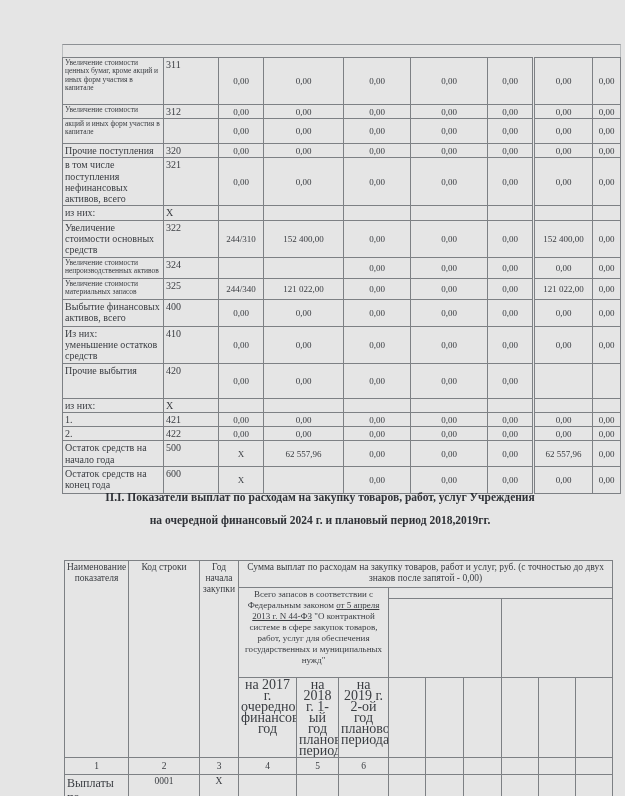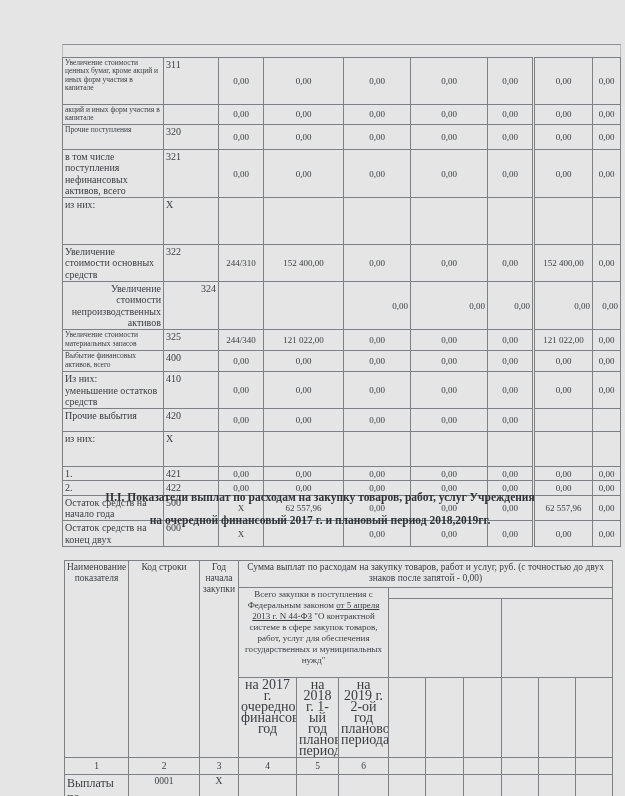--- a/index.html
+++ b/index.html
@@ -16,21 +16,21 @@
   .t1{position:absolute;left:62px;top:57px;width:558px;font-size:10px;}
   .t1 .c-name{text-align:left;vertical-align:top;line-height:1.13;white-space:pre-line;font-size:10px;}
   .t1 .c-code{text-align:left;vertical-align:top;font-size:10px;}
   .t1 .c-val{text-align:center;vertical-align:middle;font-size:9px;}
   .t1 .dbl{border-left:3px double #7d8084;}
   .t1 tr:nth-child(1) .c-name,.t1 tr:nth-child(2) .c-name,.t1 tr:nth-child(3) .c-name,
   .t1 tr:nth-child(8) .c-name,.t1 tr:nth-child(9) .c-name{font-size:7.5px;}
   .t1 tr:nth-child(1) td{height:44px;}
   .t1 tr:nth-child(3) td{height:22px;}
   .t1 tr:nth-child(5) td{height:44px;}
-  .t1 tr:nth-child(7) td{height:24px;text-align:right;}
+  .t1 tr:nth-child(7) td{height:24px;}
   .t1 tr:nth-child(8) td{height:18px;}
   .t1 tr:nth-child(9) td{height:18px;}
   .t1 tr:nth-child(10) td{height:24px;}
   .t1 tr:nth-child(11) td{height:20px;}
   .t1 tr:nth-child(12) td{height:32px;}
   .t1 tr:nth-child(17) td{height:24px;}
   .t1 tr:nth-child(18) td{height:24px;}
 
   
   .heading{position:absolute;left:40px;top:486px;width:560px;text-align:center;
@@ -77,20 +77,31 @@
         <td class="c-code">311</td>
         <td class="c-val">0,00</td>
         <td class="c-val">0,00</td>
         <td class="c-val">0,00</td>
         <td class="c-val">0,00</td>
         <td class="c-val">0,00</td>
         <td class="c-val dbl">0,00</td>
         <td class="c-val">0,00</td>
       </tr>
         <tr>
+        <td class="c-name">Увеличение стоимости</td>
+        <td class="c-code">312</td>
+        <td class="c-val">0,00</td>
+        <td class="c-val">0,00</td>
+        <td class="c-val">0,00</td>
+        <td class="c-val">0,00</td>
+        <td class="c-val">0,00</td>
+        <td class="c-val dbl">0,00</td>
+        <td class="c-val">0,00</td>
+      </tr>
+        <tr>
         <td class="c-name">акций и иных форм участия в капитале</td>
         <td class="c-code"></td>
         <td class="c-val">0,00</td>
         <td class="c-val">0,00</td>
         <td class="c-val">0,00</td>
         <td class="c-val">0,00</td>
         <td class="c-val">0,00</td>
         <td class="c-val dbl">0,00</td>
         <td class="c-val">0,00</td>
       </tr>
@@ -232,36 +243,36 @@
         <td class="c-code">500</td>
         <td class="c-val">X</td>
         <td class="c-val">62 557,96</td>
         <td class="c-val">0,00</td>
         <td class="c-val">0,00</td>
         <td class="c-val">0,00</td>
         <td class="c-val dbl">62 557,96</td>
         <td class="c-val">0,00</td>
       </tr>
         <tr>
-        <td class="c-name">Остаток средств на конец двух</td>
+        <td class="c-name">Остаток средств на конец года</td>
         <td class="c-code">600</td>
         <td class="c-val">X</td>
         <td class="c-val"></td>
         <td class="c-val">0,00</td>
         <td class="c-val">0,00</td>
         <td class="c-val">0,00</td>
         <td class="c-val dbl">0,00</td>
         <td class="c-val">0,00</td>
       </tr>
       </tbody>
   </table>
 
   <div class="heading">
     <div>II.I. Показатели выплат по расходам на закупку товаров, работ, услуг Учреждения</div>
-    <div>на очередной финансовый  2017 г. и плановый период 2018,2019гг.</div>
+    <div>на очередной финансовый  2024 г. и плановый период 2018,2019гг.</div>
   </div>
 
   <table class="t2">
     <colgroup>
       <col style="width:64px">
         <col style="width:71px">
         <col style="width:39px">
       <col style="width:58px">
         <col style="width:42px">
         <col style="width:50px">
@@ -273,21 +284,21 @@
         <col style="width:37px">
     </colgroup>
     <tbody>
       <tr>
         <td class="hdr" rowspan="4">Наименование показателя</td>
         <td class="hdr" rowspan="4">Код строки</td>
         <td class="hdr" rowspan="4">Год начала закупки</td>
         <td class="h-sum" colspan="9">Сумма выплат по расходам на закупку товаров, работ и услуг, руб. (с точностью до двух знаков после запятой - 0,00)</td>
       </tr>
       <tr>
-        <td class="h-law" colspan="3" rowspan="2"><span>Всего закупки в поступления с Федеральным законом </span><span class="u">от 5 апреля 2013 г. N 44-ФЗ</span><span> "О контрактной системе в сфере закупок товаров, работ, услуг для обеспечения государственных и муниципальных нужд"</span></td>
+        <td class="h-law" colspan="3" rowspan="2"><span>Всего запасов в соответствии с Федеральным законом </span><span class="u">от 5 апреля 2013 г. N 44-ФЗ</span><span> "О контрактной системе в сфере закупок товаров, работ, услуг для обеспечения государственных и муниципальных нужд"</span></td>
         <td class="h-thin" colspan="6"></td>
       </tr>
       <tr>
         <td class="h-block" colspan="3"></td>
         <td class="h-block" colspan="3"></td>
       </tr>
       <tr>
         <td class="h-sub">на 2017 г. очередной финансовый год</td>
         <td class="h-sub">на 2018 г. 1-ый год планового периода</td>
         <td class="h-sub">на 2019 г. 2-ой год планового периода</td>

